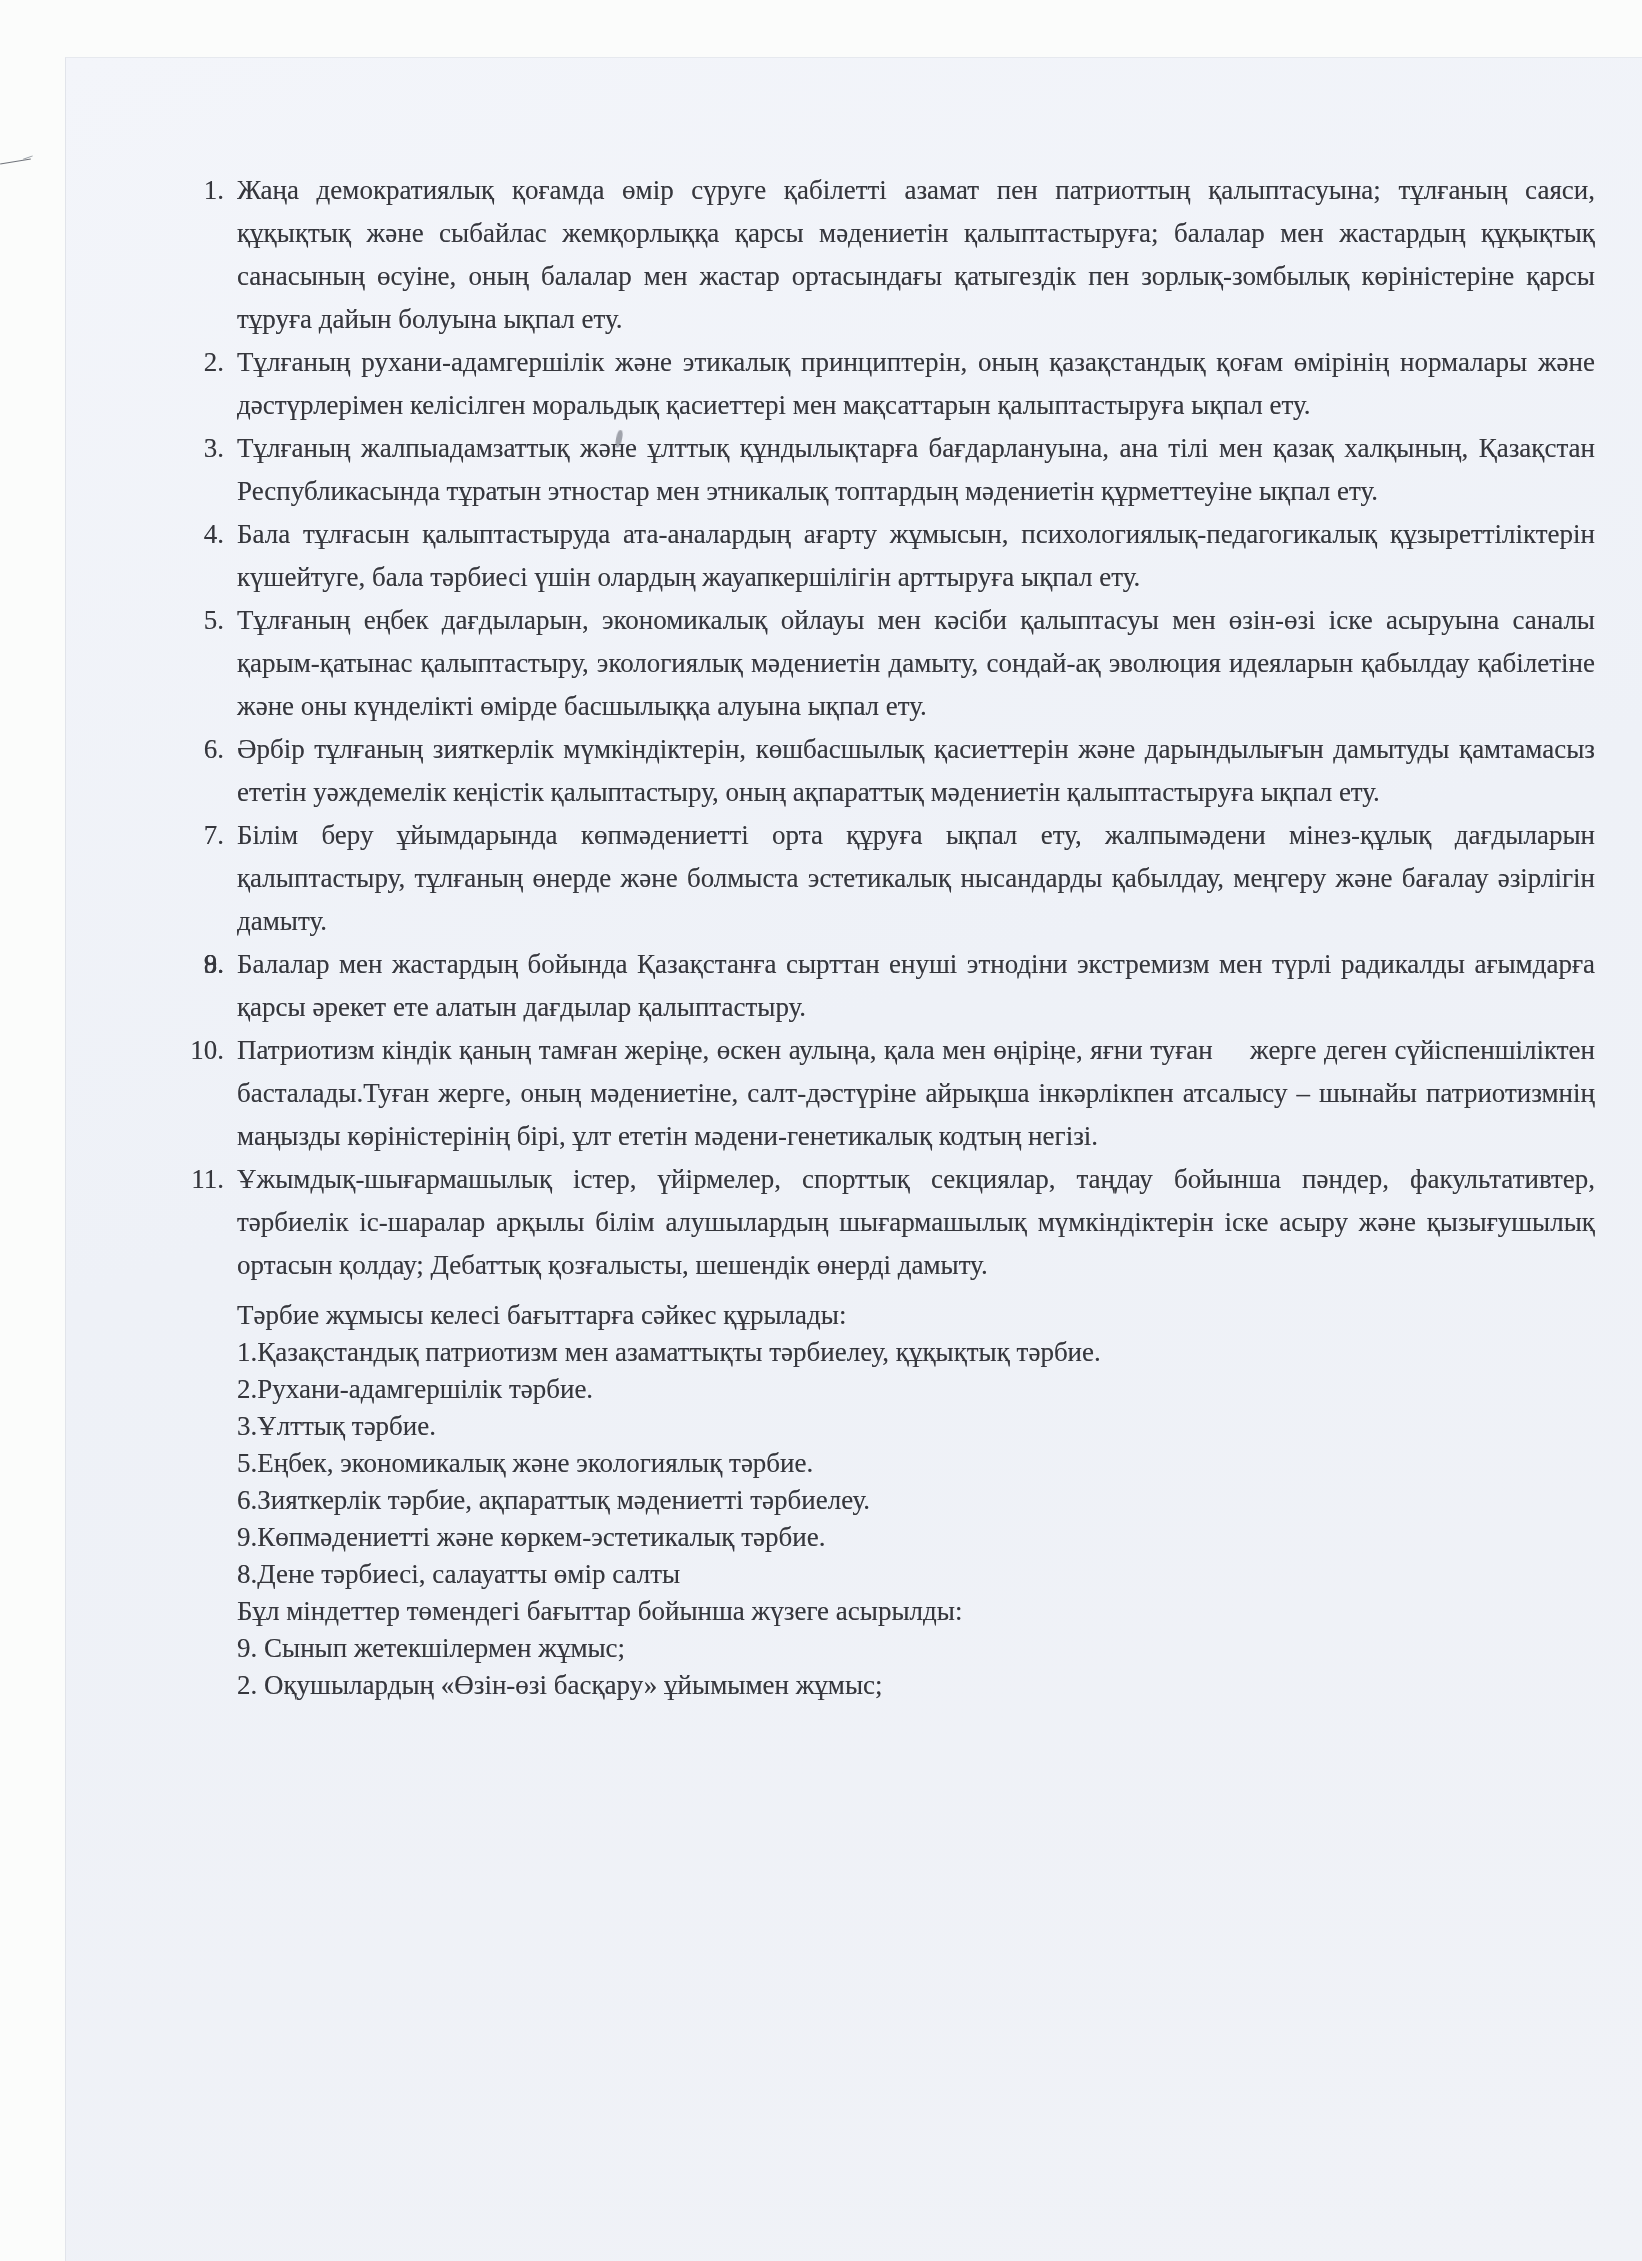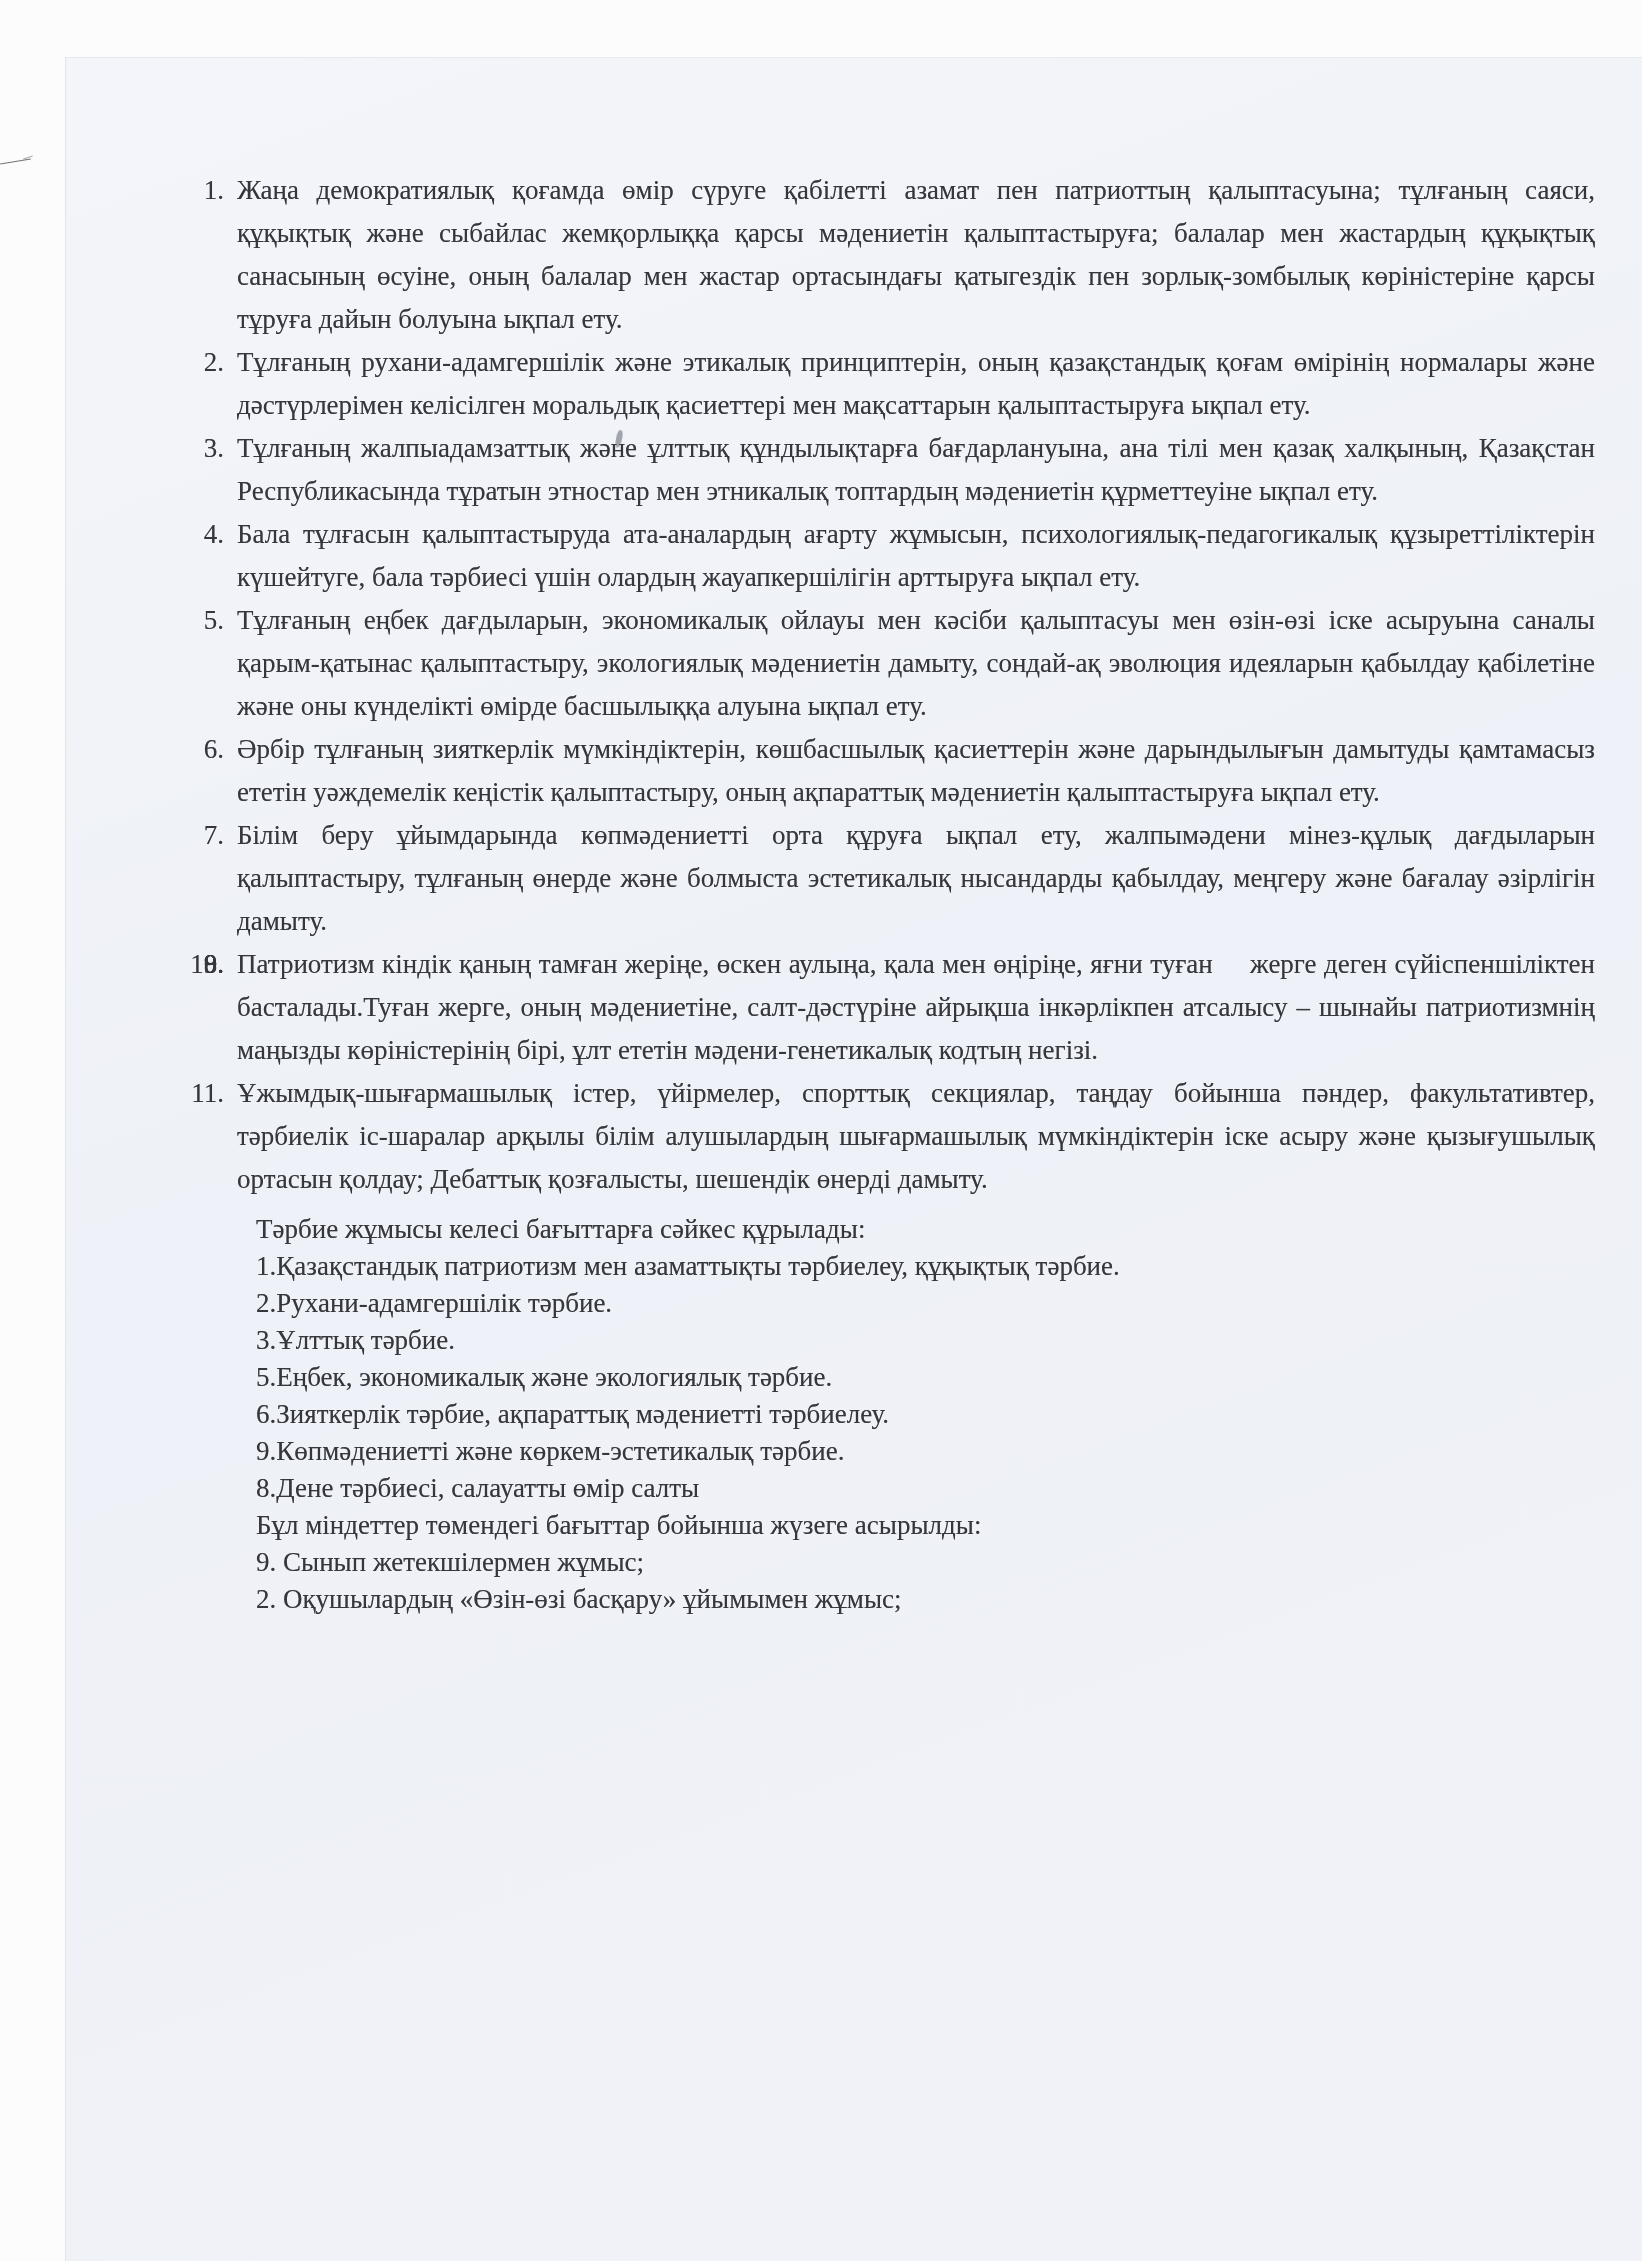--- a/index.html
+++ b/index.html
@@ -38,21 +38,20 @@
   }
   .item .num {
     position: absolute;
     right: 100%;
     margin-right: 13px;
     white-space: nowrap;
   }
   .tail {
     margin-top: 10.3px;
     line-height: 37px;
-    margin-left: 19px;
   }
   .u {
     text-decoration-thickness: 1.3px;
     text-underline-offset: 4.5px;
   }
   .pageno {
     margin-top: 15.5px;
     text-align: center;
     letter-spacing: 0.6px;
   }
@@ -99,21 +98,21 @@
   <div class="content">
     <div id="items">
         <div class="item"><span class="num">1.</span><span>Жаңа демократиялық қоғамда өмір сүруге қабілетті азамат пен патриоттың қалыптасуына; тұлғаның саяси, құқықтық және сыбайлас жемқорлыққа қарсы мәдениетін қалыптастыруға; балалар мен жастардың құқықтық санасының өсуіне, оның балалар мен жастар ортасындағы қатыгездік пен зорлық-зомбылық көріністеріне қарсы тұруға дайын болуына ықпал ету.</span></div>
         <div class="item"><span class="num">2.</span><span>Тұлғаның рухани-адамгершілік және этикалық принциптерін, оның қазақстандық қоғам өмірінің нормалары және дәстүрлерімен келісілген моральдық қасиеттері мен мақсаттарын қалыптастыруға ықпал ету.</span></div>
         <div class="item"><span class="num">3.</span><span>Тұлғаның жалпыадамзаттық және ұлттық құндылықтарға бағдарлануына, ана тілі мен қазақ халқының, Қазақстан Республикасында тұратын этностар мен этникалық топтардың мәдениетін құрметтеуіне ықпал ету.</span></div>
         <div class="item"><span class="num">4.</span><span>Бала тұлғасын қалыптастыруда ата-аналардың ағарту жұмысын, психологиялық-педагогикалық құзыреттіліктерін күшейтуге, бала тәрбиесі үшін олардың жауапкершілігін арттыруға ықпал ету.</span></div>
         <div class="item"><span class="num">5.</span><span>Тұлғаның еңбек дағдыларын, экономикалық ойлауы мен кәсіби қалыптасуы мен өзін-өзі іске асыруына саналы қарым-қатынас қалыптастыру, экологиялық мәдениетін дамыту, сондай-ақ эволюция идеяларын қабылдау қабілетіне және оны күнделікті өмірде басшылыққа алуына ықпал ету.</span></div>
         <div class="item"><span class="num">6.</span><span>Әрбір тұлғаның зияткерлік мүмкіндіктерін, көшбасшылық қасиеттерін және дарындылығын дамытуды қамтамасыз ететін уәждемелік кеңістік қалыптастыру, оның ақпараттық мәдениетін қалыптастыруға ықпал ету.</span></div>
         <div class="item"><span class="num">7.</span><span>Білім беру ұйымдарында көпмәдениетті орта құруға ықпал ету, жалпымәдени мінез-құлық дағдыларын қалыптастыру, тұлғаның өнерде және болмыста эстетикалық нысандарды қабылдау, меңгеру және бағалау әзірлігін дамыту.</span></div>
         <div class="item"><span class="num">8.</span></div>
-        <div class="item"><span class="num">9.</span></div>
+        <div class="item"><span class="num">9.</span><span>Балалар мен жастардың бойында Қазақстанға сырттан енуші этнодіни экстремизм мен түрлі радикалды ағымдарға қарсы әрекет ете алатын дағдылар қалыптастыру.</span></div>
         <div class="item"><span class="num">10.</span><span>Патриотизм кіндік қаның тамған жеріңе, өскен аулыңа, қала мен өңіріңе, яғни туған&nbsp;&nbsp;&nbsp;&nbsp;&nbsp;жерге деген сүйіспеншіліктен басталады.Туған жерге, оның мәдениетіне, салт-дәстүріне айрықша інкәрлікпен атсалысу – шынайы патриотизмнің маңызды көріністерінің бірі, ұлт ететін мәдени-генетикалық кодтың негізі.</span></div>
         <div class="item"><span class="num">11.</span><span>Ұжымдық-шығармашылық істер, үйірмелер, спорттық секциялар, таңдау бойынша пәндер, факультативтер, тәрбиелік іс-шаралар арқылы білім алушылардың шығармашылық мүмкіндіктерін іске асыру және қызығушылық ортасын қолдау; Дебаттық қозғалысты, шешендік өнерді дамыту.</span></div>
       </div>
     <div id="tail" class="tail">
         <div class="tline"><span>Тәрбие жұмысы келесі бағыттарға сәйкес құрылады:</span></div>
         <div class="tline"><span>1.Қазақстандық патриотизм мен азаматтықты тәрбиелеу, құқықтық тәрбие.</span></div>
         <div class="tline"><span>2.Рухани-адамгершілік тәрбие.</span></div>
         <div class="tline"><span>3.Ұлттық тәрбие.</span></div>
         <div class="tline"><span>5.Еңбек, экономикалық және экологиялық тәрбие.</span></div>
         <div class="tline"><span>6.Зияткерлік тәрбие, ақпараттық мәдениетті тәрбиелеу.</span></div>

